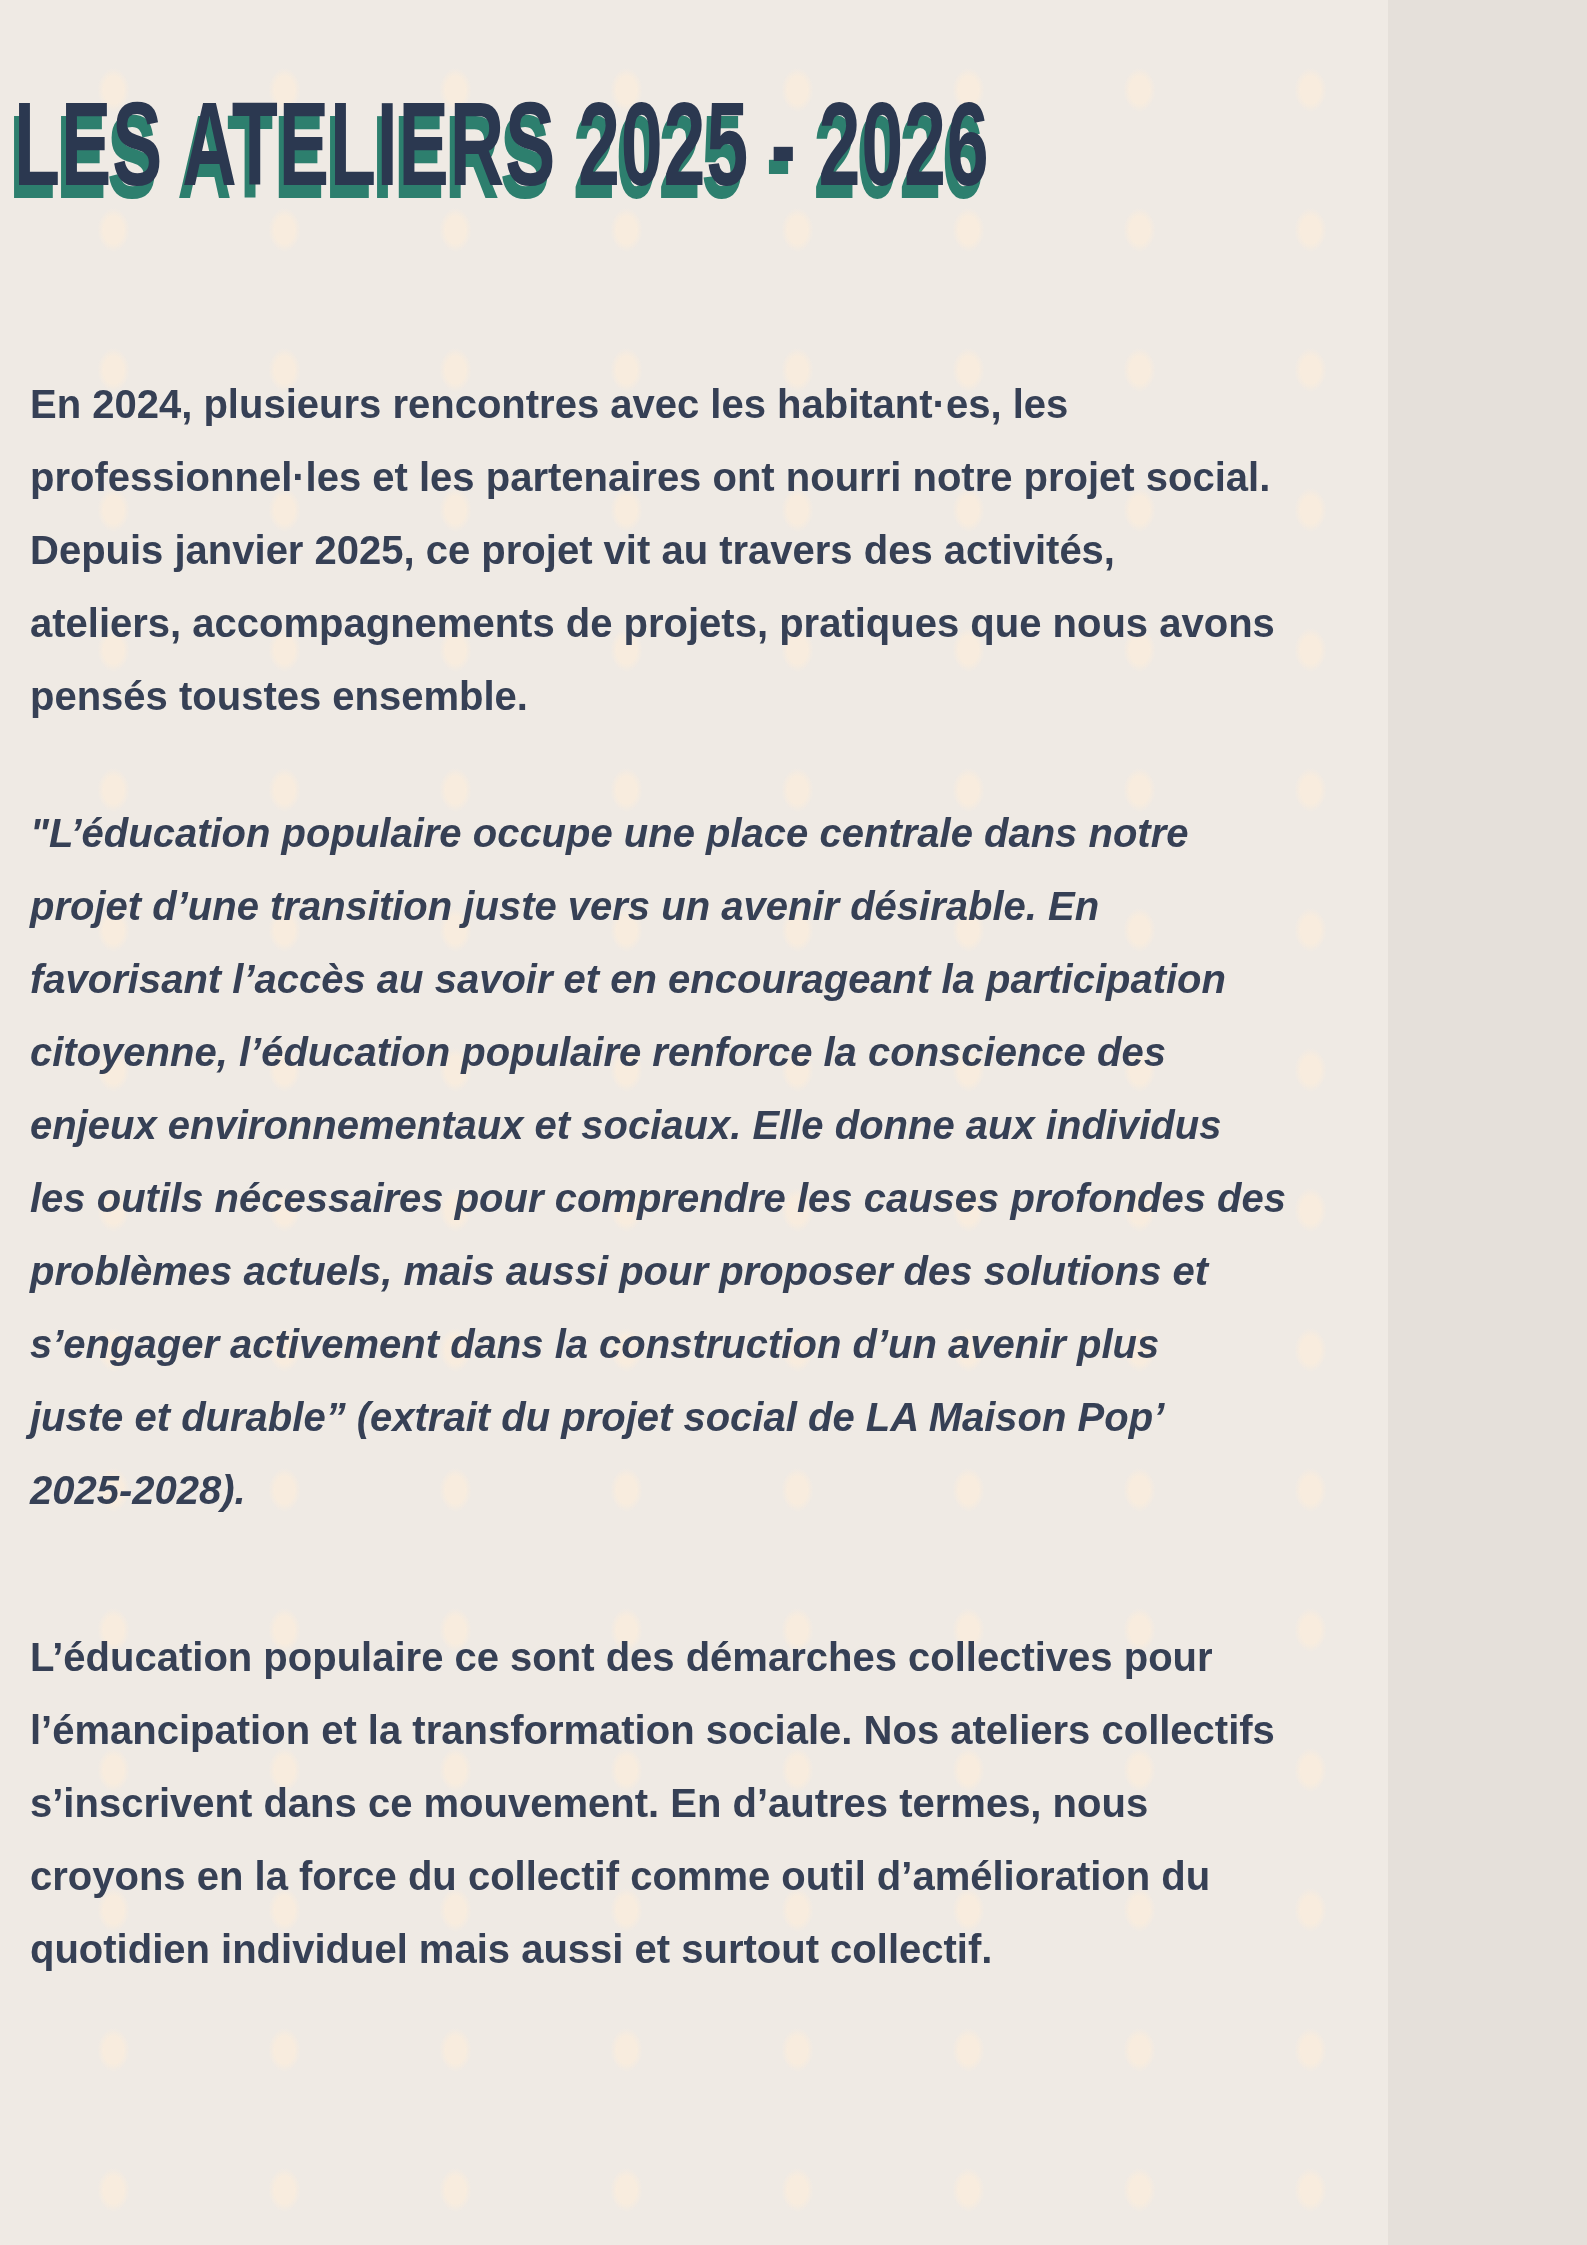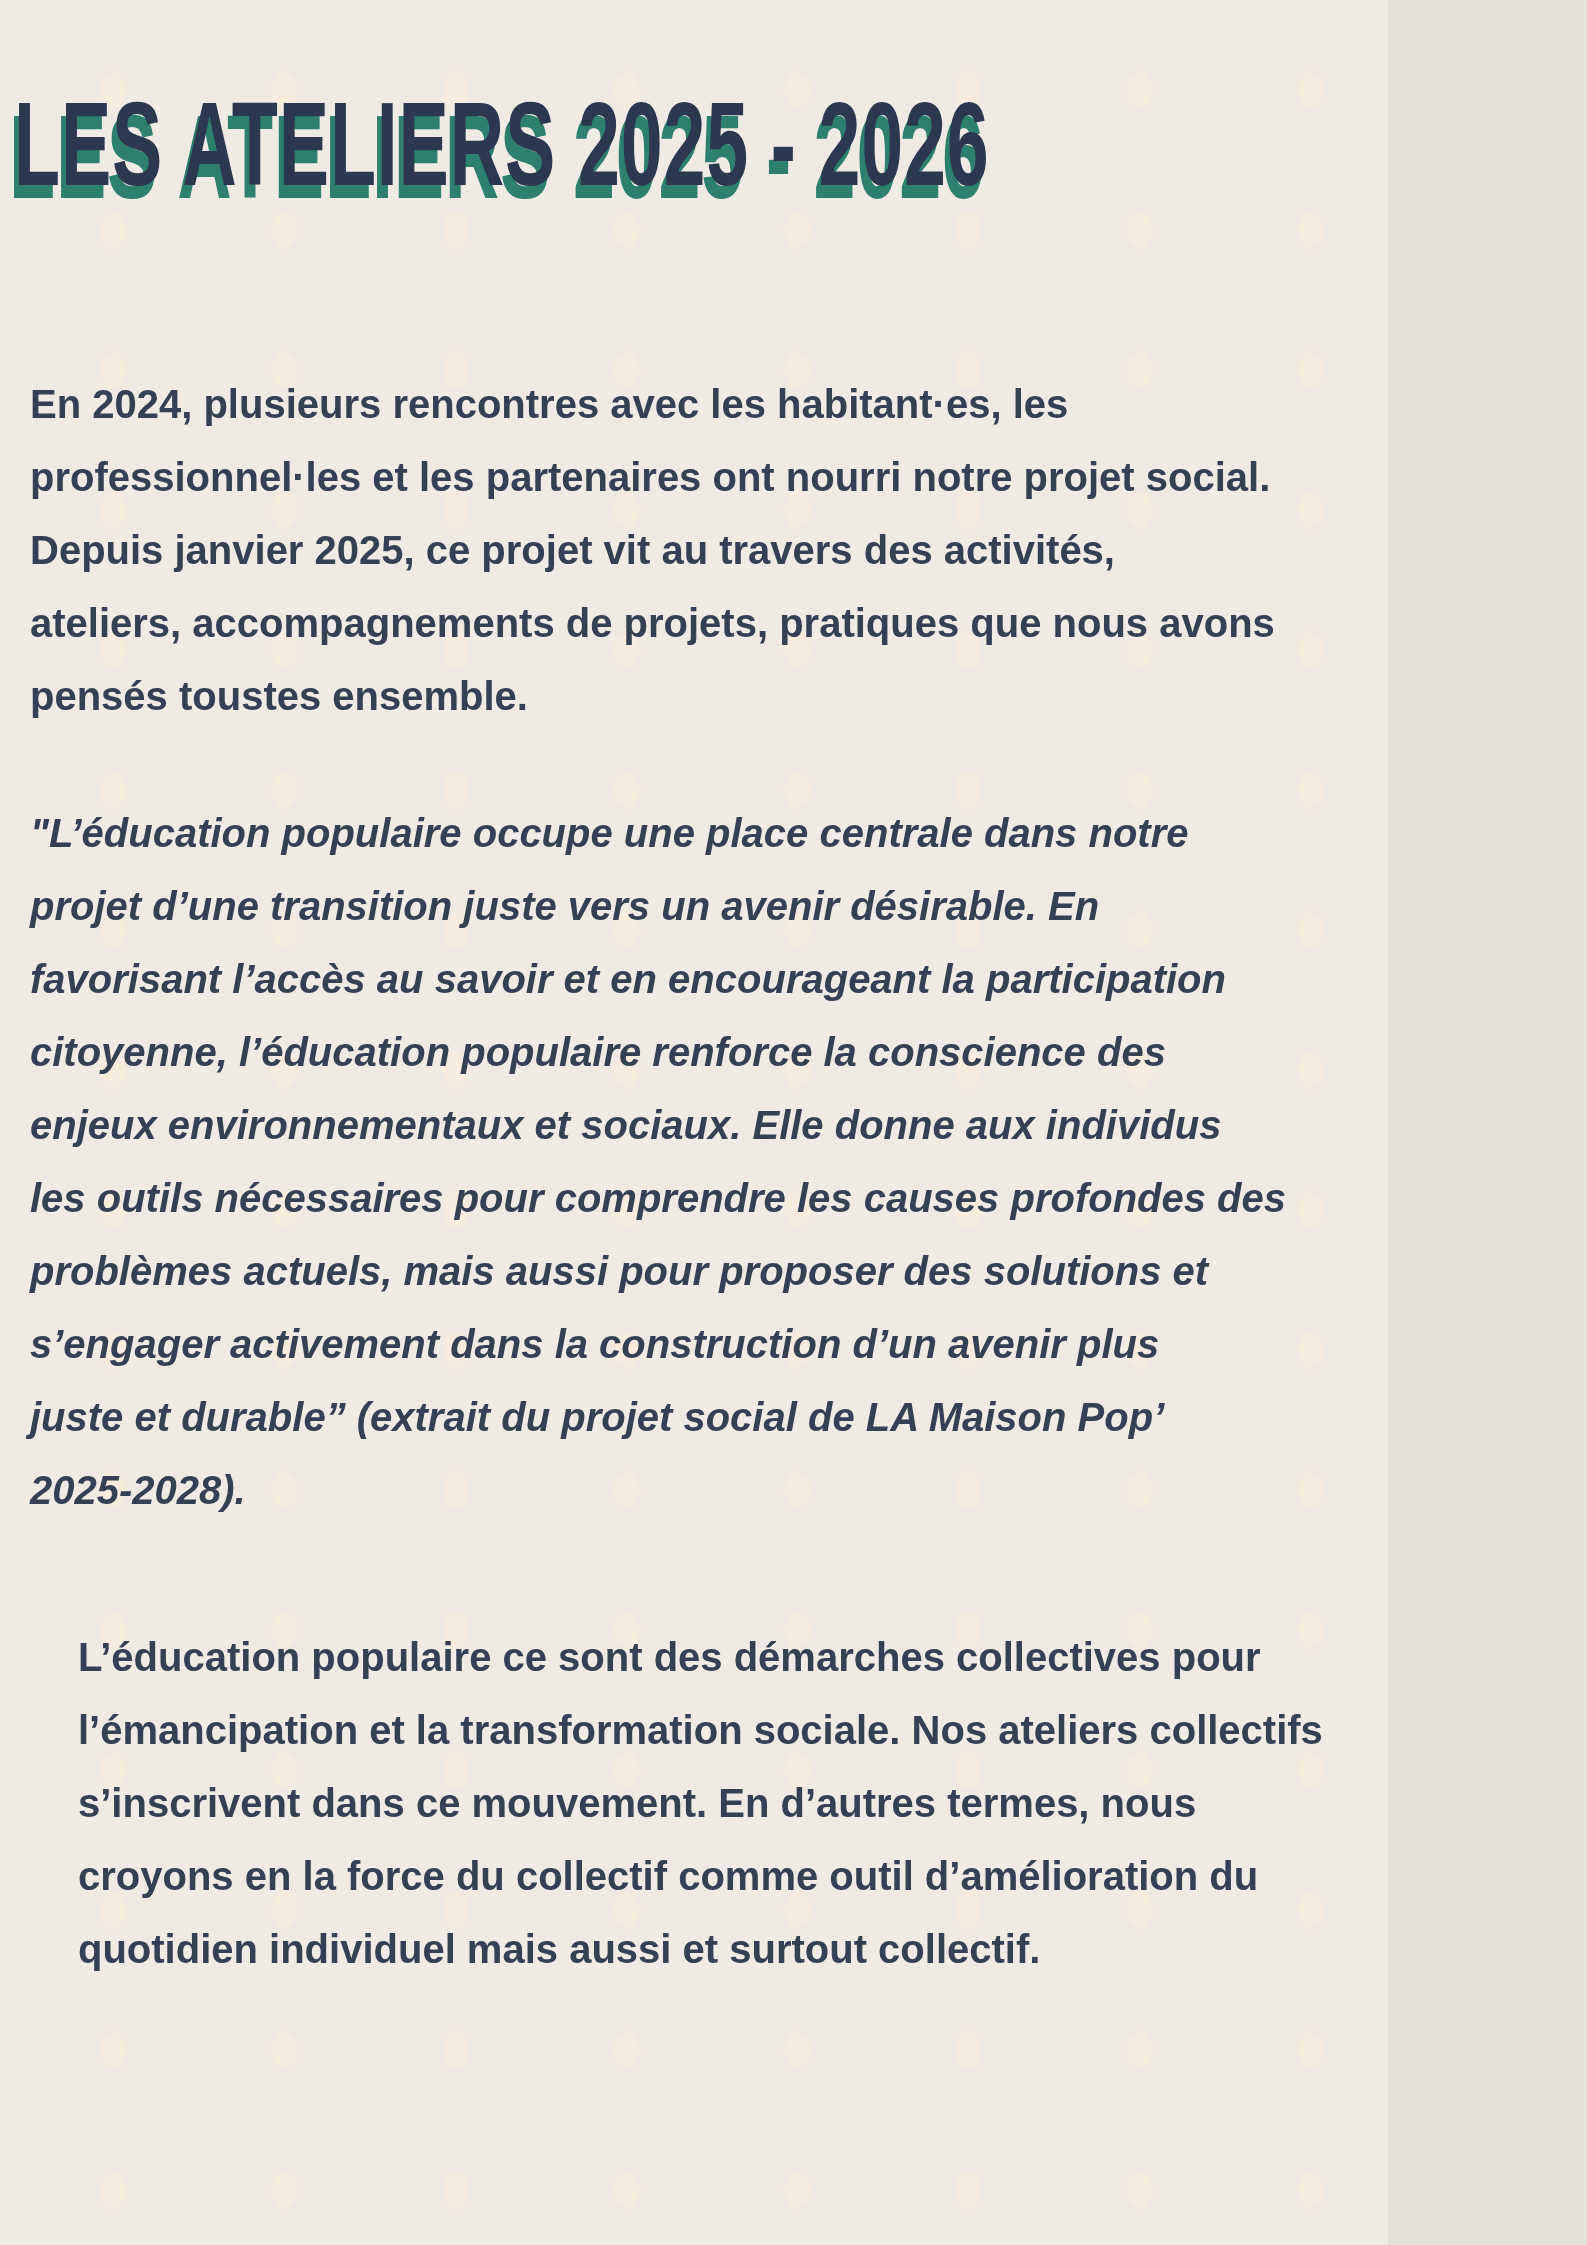--- a/index.html
+++ b/index.html
@@ -42,21 +42,21 @@
     font-size: 40px;
     line-height: 73px;
     white-space: pre-line;
     color: #364055;
     font-weight: bold;
   }
   .para.quote {
     font-style: italic;
   }
   .para + .para.quote { margin-top: 64px; }
-  .para.closing { margin-top: 94px; margin-left: 48px; }
+  .para.closing { margin-top: 94px; }
 </style>
 </head>
 <body>
 
 <div class="page">
   <h1 class="title">LES ATELIERS 2025 - 2026</h1>
 
   <div class="content">
     <p class="para intro">En 2024, plusieurs rencontres avec les habitant·es, les
 professionnel·les et les partenaires ont nourri notre projet social.

